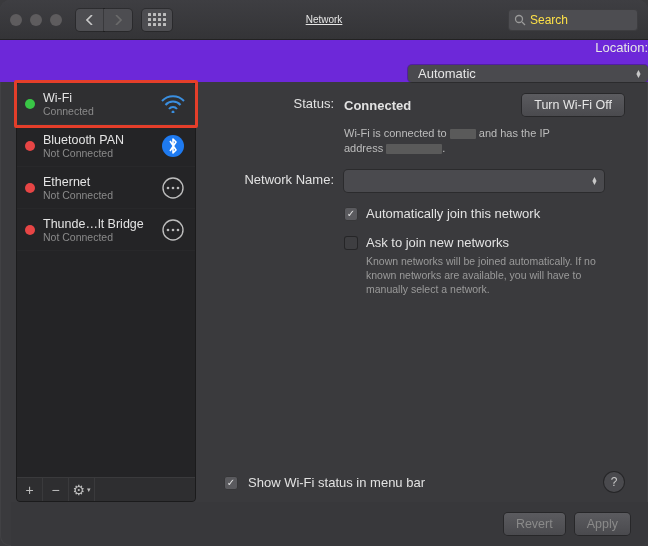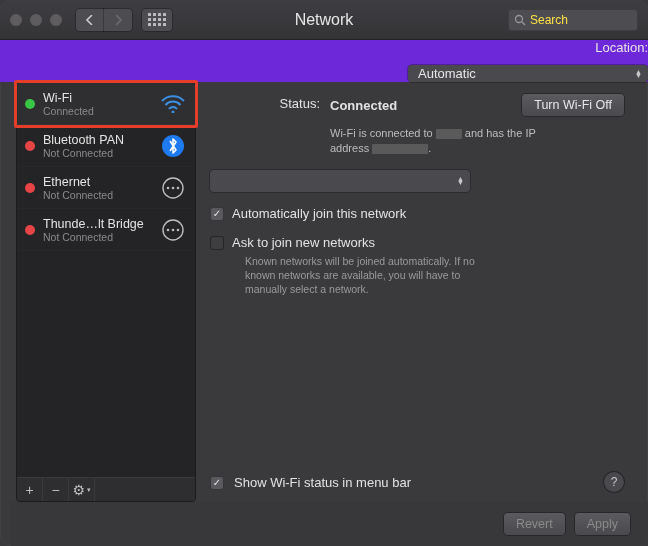--- a/index.html
+++ b/index.html
@@ -49,21 +49,21 @@
     background: #4d4d51;
     border-radius: 4px;
     display: flex; align-items: center; justify-content: center;
     box-shadow: 0 0 0 1px rgba(0,0,0,0.25);
   }
   .grid-dots { display: grid; grid-template-columns: repeat(4,3px); grid-auto-rows: 3px; gap: 2px; }
   .grid-dots span { width:3px; height:3px; background:#bcbcbc; border-radius:0.5px;}
 
   .title-text {
     position: absolute; left: 50%; transform: translateX(-50%);
-    color: #e6e6e6; font-size: 16px;
+    color: #e6e6e6; font-size: 10px; text-decoration: underline;
   }
 
   .search-wrap {
     margin-left: auto;
     width: 130px; height: 22px;
     background: #4d4d51;
     border-radius: 4px;
     display: flex; align-items: center;
     padding: 0 6px; color: #fde047;
     box-shadow: inset 0 0 0 1px rgba(0,0,0,0.2);
@@ -92,21 +92,21 @@
     min-width: 240px;
     justify-content: space-between;
   }
   .chevrons { color:#c8c8c8; display:flex; flex-direction:column; line-height:4px; font-size:7px;}
 
   
   .main {
     position: absolute;
     top: 82px; bottom: 44px; left: 16px; right: 16px;
     display: flex;
-    gap: 10px;
+    gap: 24px;
   }
 
   
   .sidebar {
     width: 180px;
     background: #242426;
     border-radius: 4px;
     border: 1px solid #1b1b1c;
     display: flex; flex-direction: column;
     overflow: hidden;
@@ -197,21 +197,21 @@
     width:14px; height:14px;
     border-radius:3px;
     background:#5a5a5e;
     box-shadow: inset 0 0 0 1px rgba(0,0,0,0.4);
     display:flex; align-items:center; justify-content:center;
     font-size:10px; color:#e4e4e4;
     flex-shrink:0;
     margin-top:1px;
   }
   .checkbox.unchecked { background:#3e3e41; }
-  .help-text { font-size:10.5px; color:#9a9a9a; margin-top:4px; max-width:260px; line-height:1.35;margin-left:13px;}
+  .help-text { font-size:10.5px; color:#9a9a9a; margin-top:4px; max-width:260px; line-height:1.35;}
 
   .bottom-row {
     margin-top: auto;
     display:flex; align-items:center;
     padding: 4px 0 10px 0;
     gap: 10px;
   }
   .help-circle {
     width:20px; height:20px; border-radius:50%;
     background:#4a4a4e;
@@ -379,20 +379,21 @@
           <div class="btn">Turn Wi-Fi Off</div>
         </div>
         <div class="status-sub">
           <span>Wi-Fi is connected to</span> <span class="redact"></span>
           <span>and has the IP address</span> <span class="redact" style="width:56px;"></span>.
         </div>
       </div>
     </div>
 
     <div class="form-row">
+      <div class="row-label">Network Name:</div>
       <div class="row-body">
         <div class="nn-select">
           <span class="chevrons">
               <span>▲</span>
               <span>▼</span>
             </span>
         </div>
 
         <div class="checkbox-row" style="margin-top:14px;">
           <div class="checkbox">✓</div>

